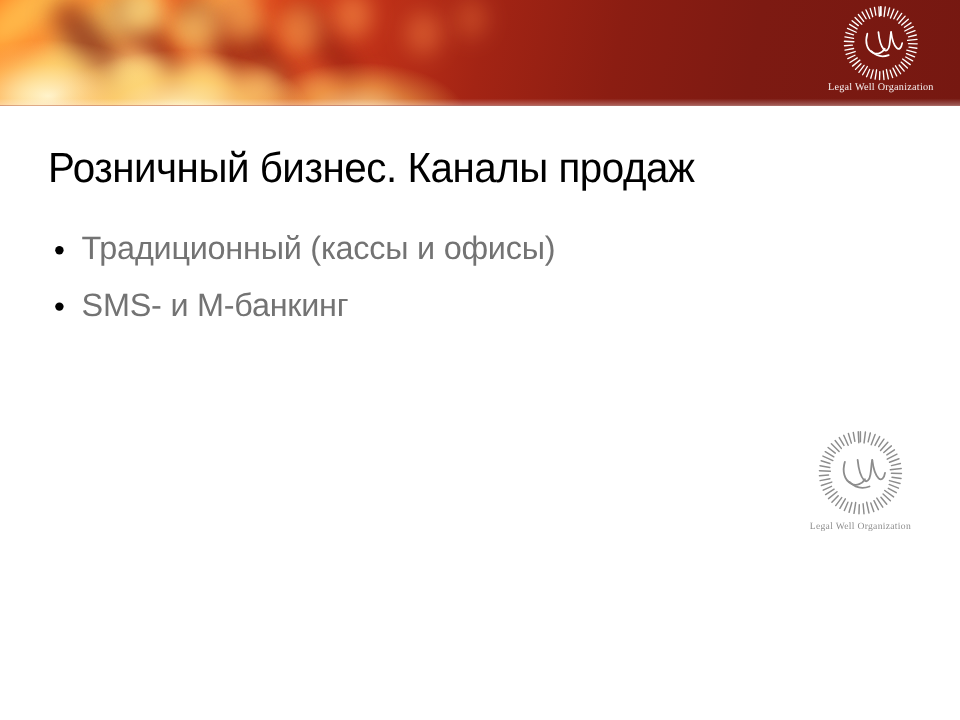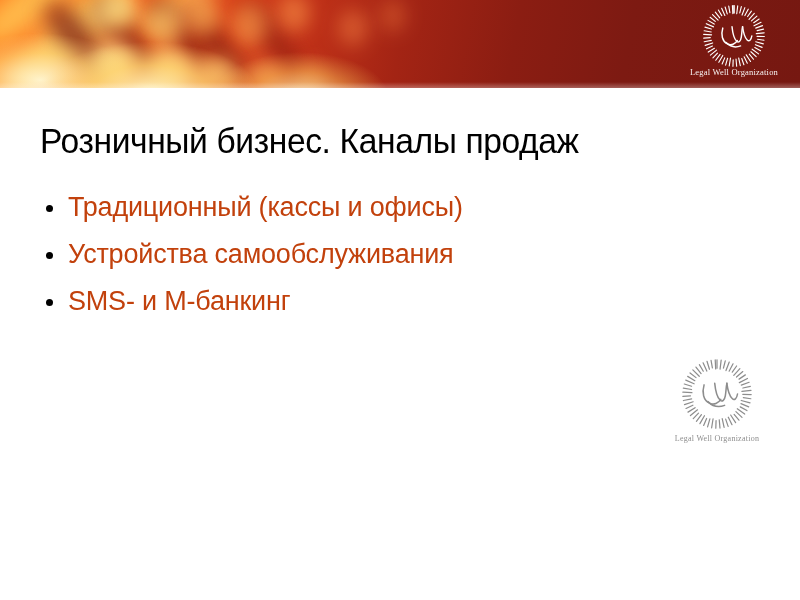--- a/index.html
+++ b/index.html
@@ -138,21 +138,21 @@
     width: 600px;
     list-style: none;
     margin: 0;
     padding: 0;
   }
   .bullets li {
     position: relative;
     padding-left: 26px;
     font-size: 27px;
     line-height: 47px;
-    color: #c2410c;
+    color: #737373;
     letter-spacing: -0.2px;
     white-space: nowrap;
   }
   .bullets li .dot {
     position: absolute;
     left: 4px;
     top: 50%;
     width: 7px;
     height: 7px;
     margin-top: -3px;
@@ -325,24 +325,20 @@
       <span class="logo-caption">Legal Well Organization</span>
     </div>
   </div>
 
   <h1 class="title">Розничный бизнес. Каналы продаж</h1>
 
   <ul class="bullets">
     <li>
       <span class="dot"></span>
       <span>Традиционный (кассы и офисы)</span>
-    </li>
-    <li>
-      <span class="dot"></span>
-      <span>Устройства самообслуживания</span>
     </li>
     <li>
       <span class="dot"></span>
       <span>SMS- и М-банкинг</span>
     </li>
   </ul>
 
   <div class="logo-lwo">
     <svg class="emblem" viewBox="0 0 100 100">
       <g stroke="#8d8d8d" stroke-width="1.6" stroke-linecap="round">

